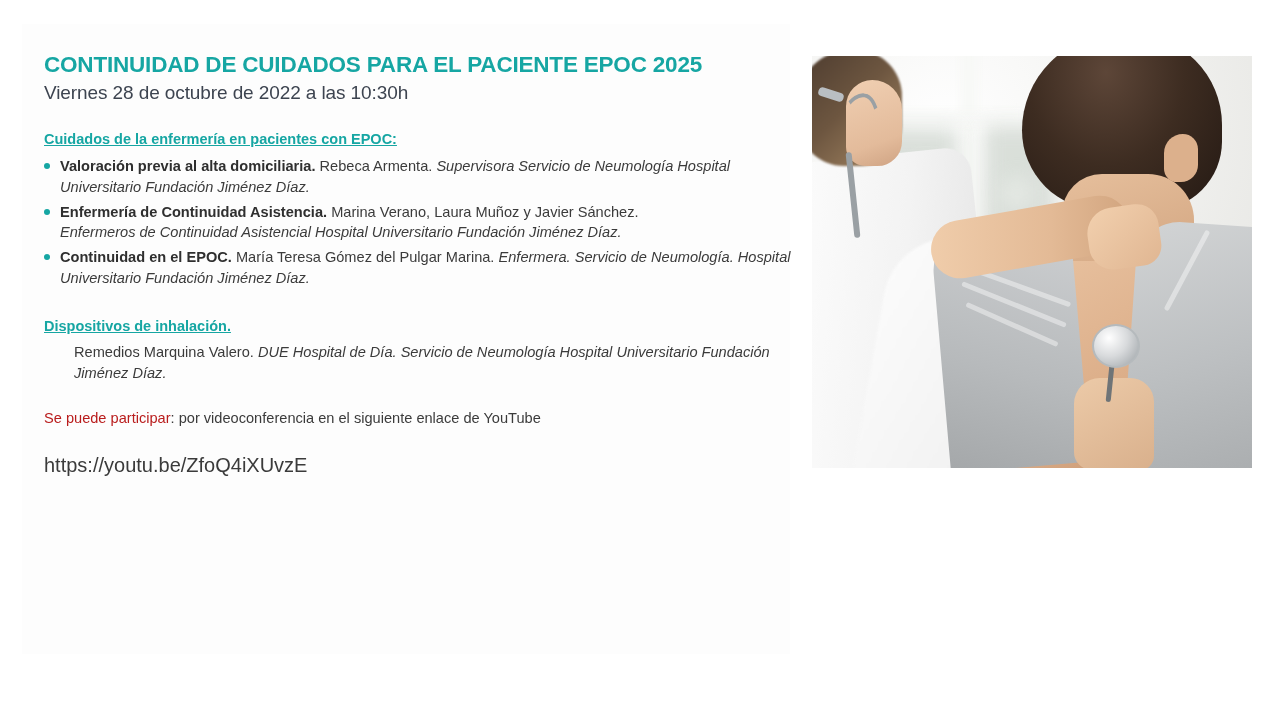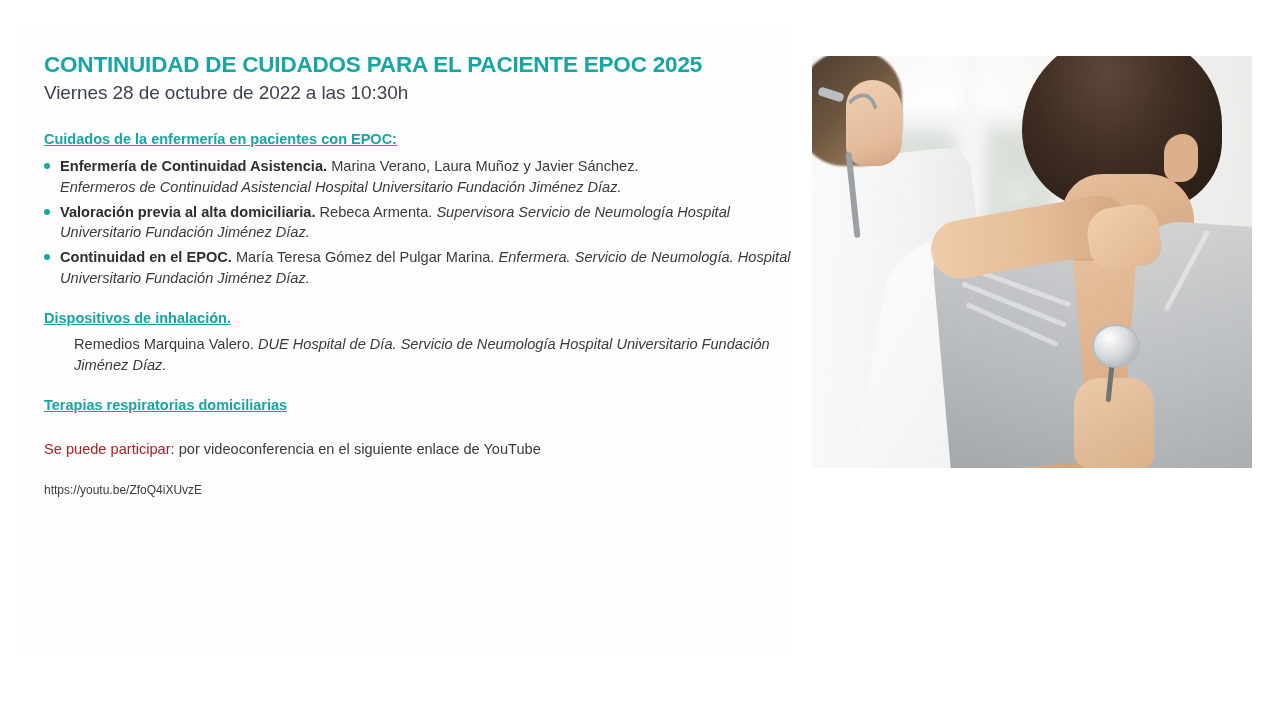--- a/index.html
+++ b/index.html
@@ -53,21 +53,21 @@
 
   .section-head {
     color: #16a6a3;
     font-size: 14.5px;
     font-weight: bold;
     line-height: 1.3;
     margin: 0 0 7px 0;
     text-decoration: underline;
   }
   .section-head.sub {
-    margin-top: 20px;
+    margin-top: 28px;
   }
 
   ul.bullets {
     list-style: none;
     margin: 0;
     padding: 0;
   }
   ul.bullets li {
     position: relative;
     padding-left: 16px;
@@ -100,21 +100,21 @@
   .participate {
     margin-top: 24px;
     font-size: 14.6px;
     line-height: 1.45;
     color: #3b3b3b;
   }
   .participate .hl { color: #b91c1c; }
 
   .url-line {
     margin-top: 22px;
-    font-size: 12px;
+    font-size: 20px;
     color: #3b3b3b;
     line-height: 1.45;
   }
 
   
   .right-col {
     position: absolute;
     left: 812px;
     top: 56px;
     width: 440px;
@@ -295,41 +295,40 @@
 <div class="panel-bg"></div>
 
 <div class="left-col">
 
   <h1 class="event-title">CONTINUIDAD DE CUIDADOS PARA EL PACIENTE EPOC 2025</h1>
   <div class="event-date">Viernes 28 de octubre de 2022 a las 10:30h</div>
 
   <div class="section-head">Cuidados de la enfermería en  pacientes con EPOC:</div>
 
   <ul class="bullets">
+    <li>
+      <span class="dot"></span>
+      <span class="b-strong">Valoración previa al  alta domiciliaria.</span><span class="b-plain"> Rebeca Armenta. </span><span class="b-ital">Supervisora Servicio de Neumología Hospital Universitario Fundación Jiménez Díaz.</span>
+    </li>
     <li>
       <span class="dot"></span>
       <span class="b-strong">Enfermería de Continuidad Asistencia.</span><span class="b-plain"> Marina Verano, Laura Muñoz y Javier Sánchez.</span><br>
       <span class="b-ital">Enfermeros de Continuidad Asistencial Hospital Universitario Fundación Jiménez Díaz.</span>
     </li>
     <li>
       <span class="dot"></span>
-      <span class="b-strong">Valoración previa al  alta domiciliaria.</span><span class="b-plain"> Rebeca Armenta. </span><span class="b-ital">Supervisora Servicio de Neumología Hospital Universitario Fundación Jiménez Díaz.</span>
-    </li>
-    <li>
-      <span class="dot"></span>
       <span class="b-strong">Continuidad en el EPOC.</span><span class="b-plain"> María Teresa Gómez del Pulgar Marina. </span><span class="b-ital">Enfermera. Servicio de Neumología. Hospital Universitario Fundación Jiménez Díaz.</span>
     </li>
   </ul>
 
   <div class="section-head sub">Dispositivos de inhalación.</div>
   <p class="para-indent">
     <span class="b-plain">Remedios Marquina Valero. </span><span class="b-ital">DUE Hospital de Día. Servicio de Neumología Hospital Universitario Fundación Jiménez Díaz.</span>
   </p>
 
-  <div class="section-head sub">Terapias respiratorias domiciliarias</div>
 
   <p class="participate">
     <span class="hl">Se puede participar</span><span>: por videoconferencia en el siguiente enlace de YouTube</span>
   </p>
 
   <p class="url-line">https://youtu.be/ZfoQ4iXUvzE</p>
 </div>
 
 <div class="right-col">
 

